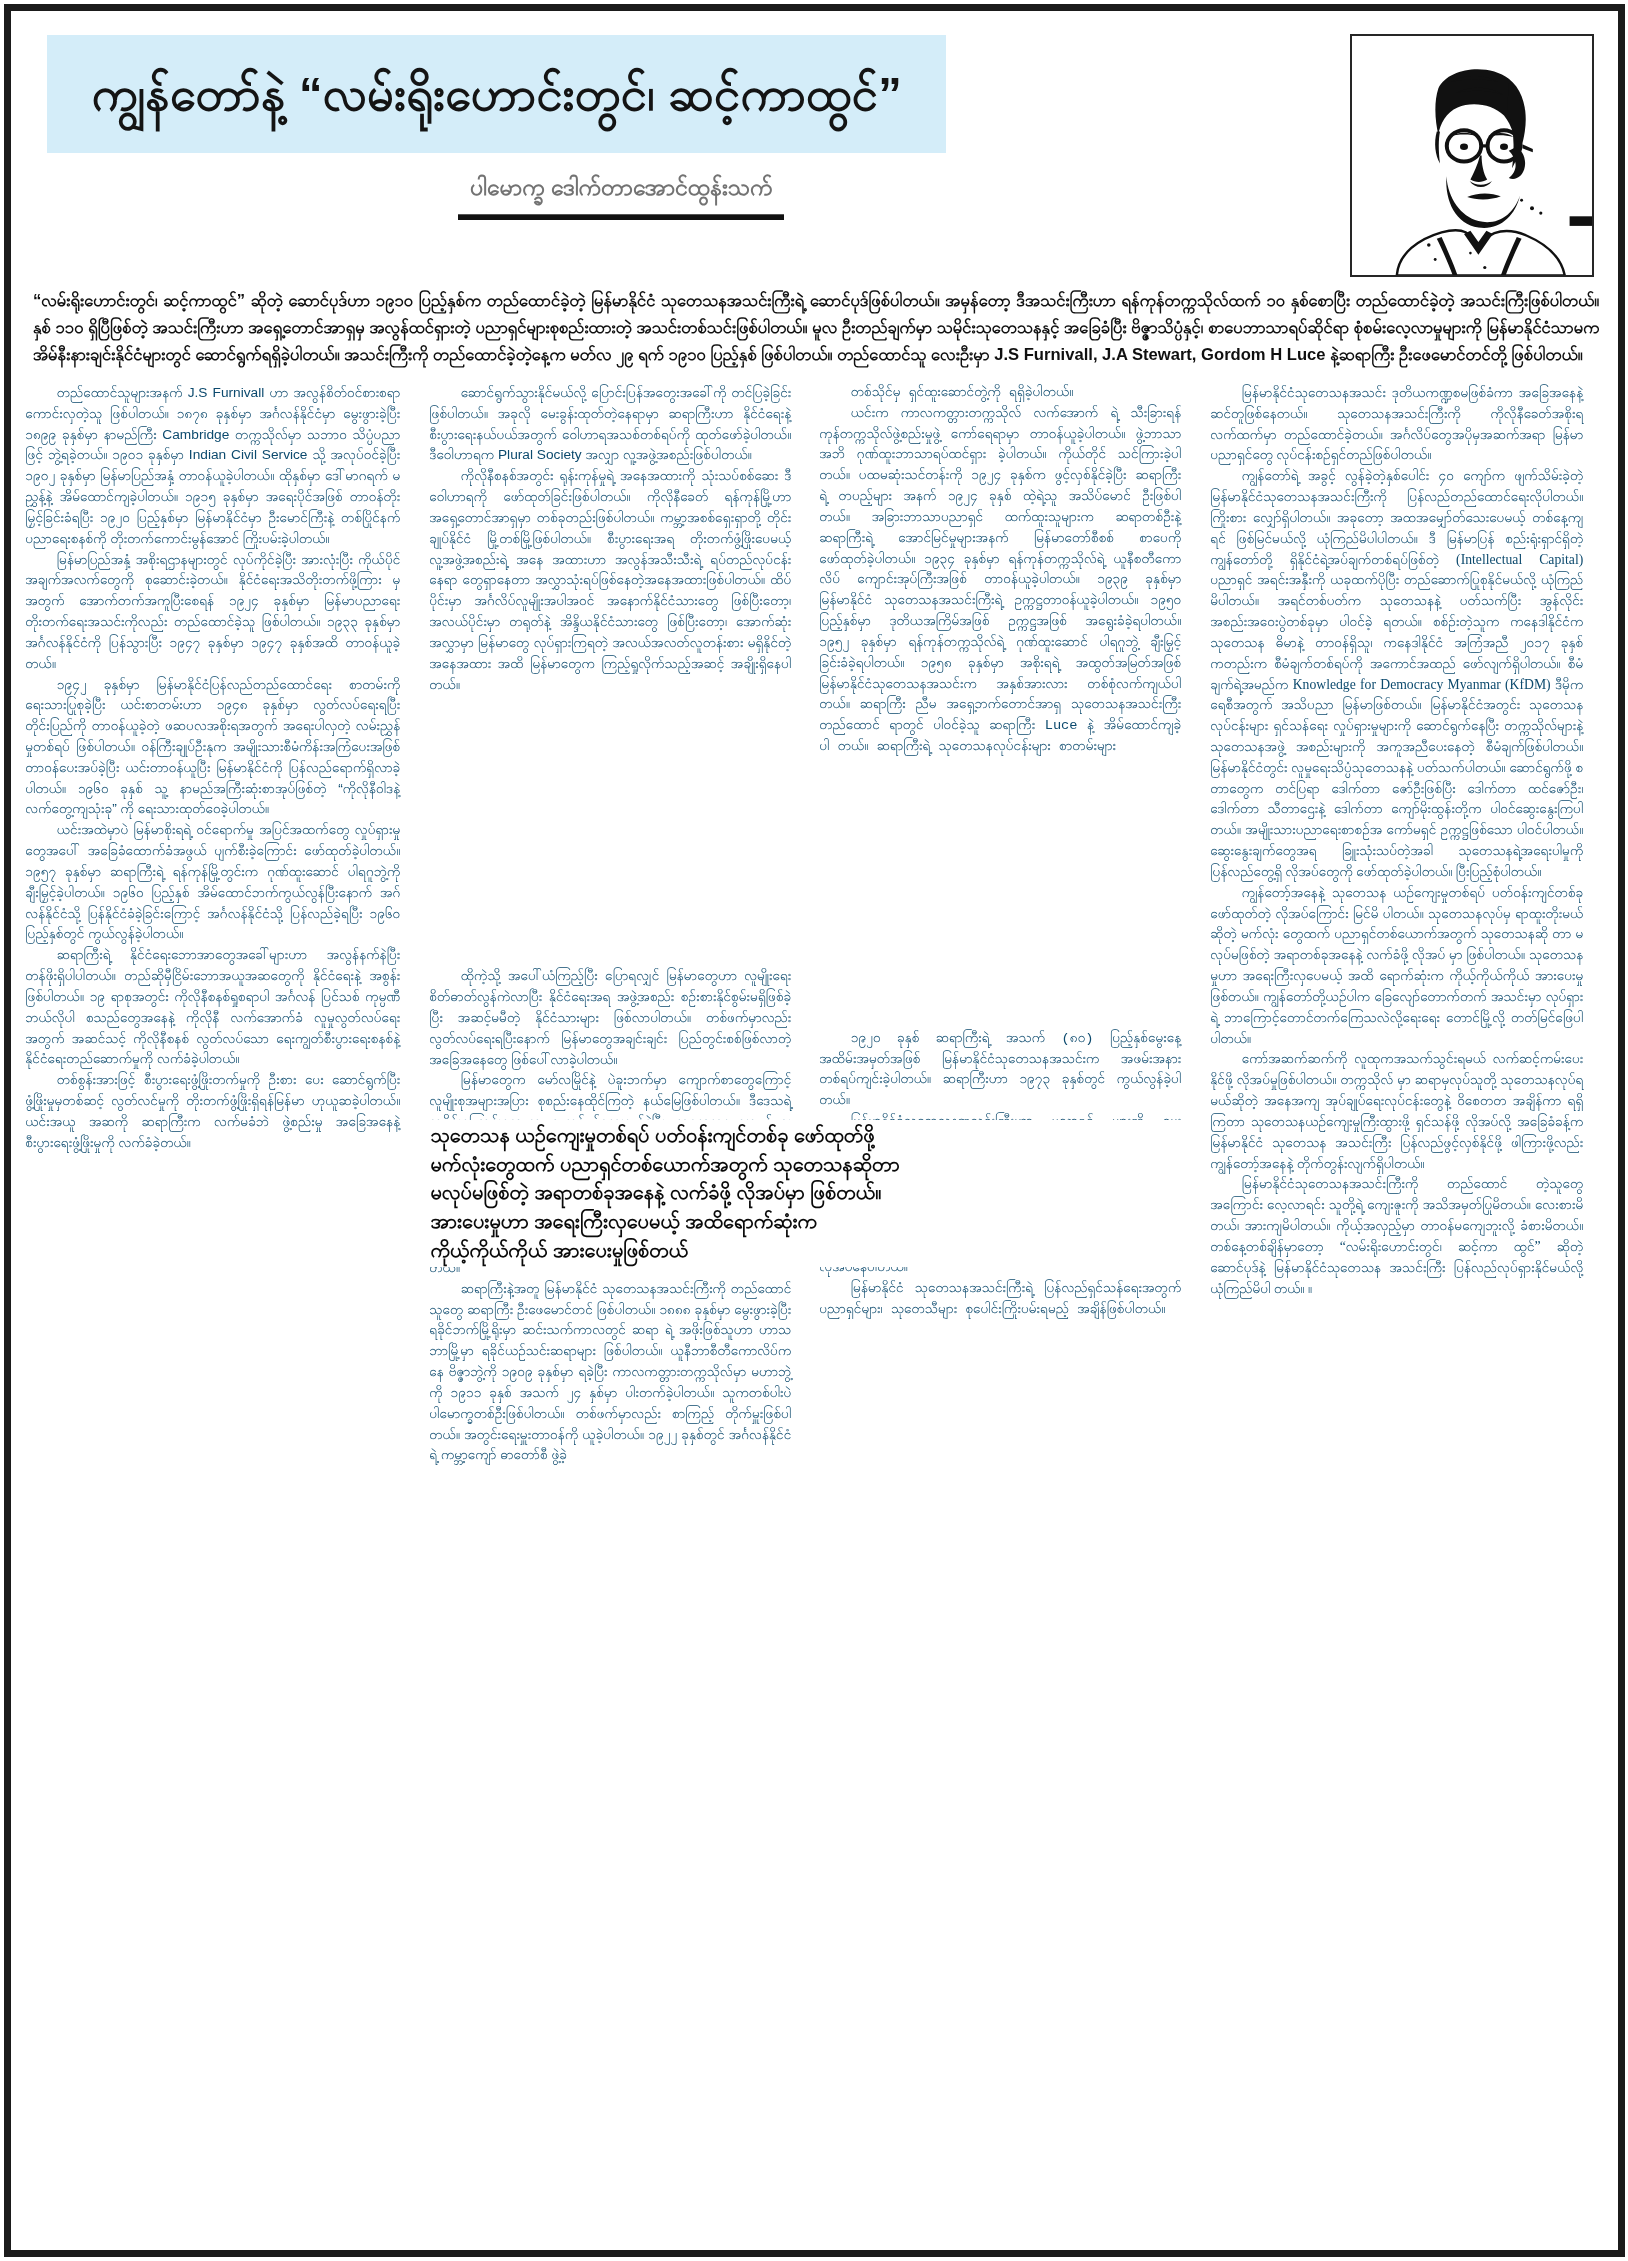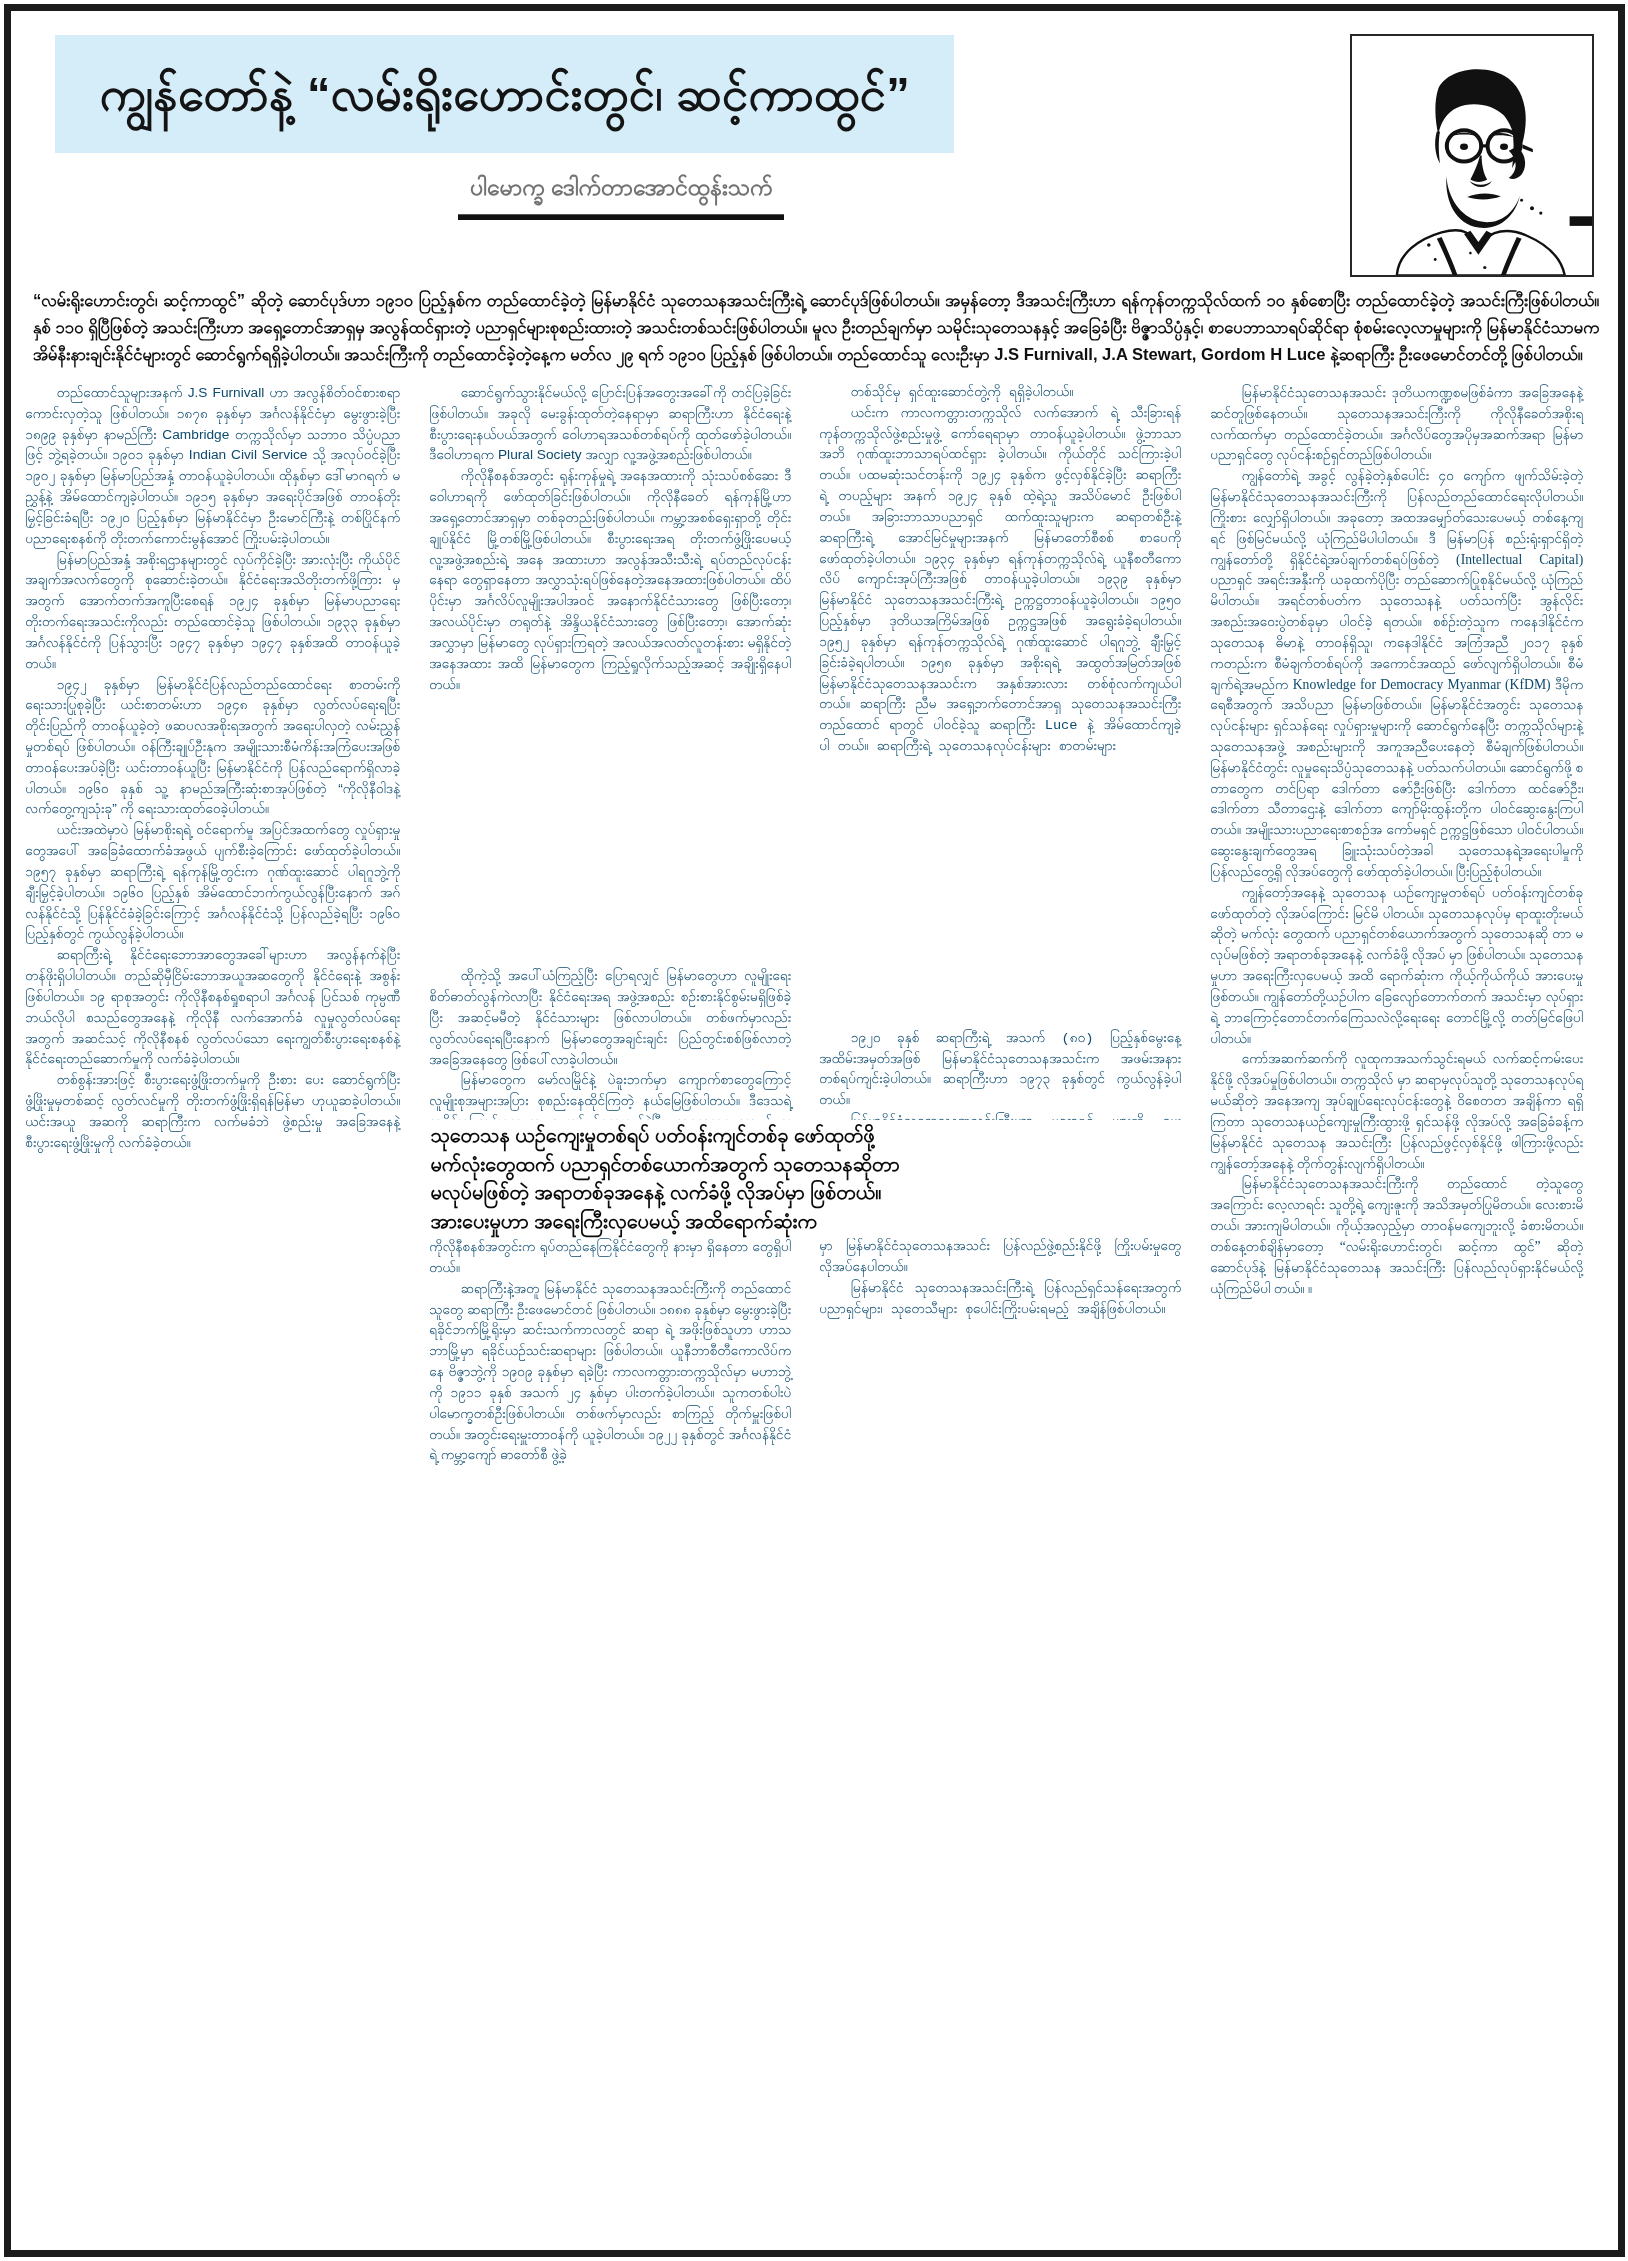--- a/index.html
+++ b/index.html
@@ -41,21 +41,21 @@
   }
 
   
   .masthead {
     position: relative;
     height: 261px;
   }
 
   .title-banner {
     position: absolute;
-    left: 30px;
+    left: 22px;
     top: 12px;
     width: 899px;
     height: 118px;
     background: #d4edf9;
     display: flex;
     align-items: center;
     justify-content: center;
     box-sizing: border-box;
     padding: 0 11px;
   }
@@ -281,20 +281,21 @@
 
         <div class="col col-2">
           <p>ဆောင်ရွက်သွားနိုင်မယ်လို့ ပြောင်းပြန်အတွေးအခေါ်ကို တင်ပြခဲ့ခြင်းဖြစ်ပါတယ်။ အခုလို မေးခွန်းထုတ်တဲ့နေရာမှာ ဆရာကြီးဟာ နိုင်ငံရေးနဲ့ စီးပွားရေးနယ်ပယ်အတွက် ဝေါဟာရအသစ်တစ်ရပ်ကို ထုတ်ဖော်ခဲ့ပါတယ်။ ဒီဝေါဟာရက Plural Society အလျှာ လူ့အဖွဲ့အစည်းဖြစ်ပါတယ်။</p>
           <p>ကိုလိုနီစနစ်အတွင်း ရုန်းကုန်မှုရဲ့ အနေအထားကို သုံးသပ်စစ်ဆေး ဒီဝေါဟာရကို ဖော်ထုတ်ခြင်းဖြစ်ပါတယ်။ ကိုလိုနီခေတ် ရန်ကုန်မြို့ဟာ အရှေ့တောင်အာရှမှာ တစ်ခုတည်းဖြစ်ပါတယ်။ ကမ္ဘာ့အစစ်ရှေးရှာတို့ တိုင်းချုပ်နိုင်ငံ မြို့တစ်မြို့ဖြစ်ပါတယ်။ စီးပွားရေးအရ တိုးတက်ဖွံ့ဖြိုးပေမယ့် လူ့အဖွဲ့အစည်းရဲ့ အနေ အထားဟာ အလွန်အသီးသီးရဲ့ ရပ်တည်လုပ်ငန်းနေရာ တွေရှာနေတာ အလွှာသုံးရပ်ဖြစ်နေတဲ့အနေအထားဖြစ်ပါတယ်။ ထိပ်ပိုင်းမှာ အင်္ဂလိပ်လူမျိုးအပါအဝင် အနောက်နိုင်ငံသားတွေ ဖြစ်ပြီးတော့၊ အလယ်ပိုင်းမှာ တရုတ်နဲ့ အိန္ဒိယနိုင်ငံသားတွေ ဖြစ်ပြီးတော့၊ အောက်ဆုံးအလွှာမှာ မြန်မာတွေ လုပ်ရှားကြရတဲ့ အလယ်အလတ်လူတန်းစား မရှိနိုင်တဲ့ အနေအထား အထိ မြန်မာတွေက ကြည့်ရှုလိုက်သည့်အဆင့် အချိုးရှိနေပါတယ်။</p>
 
           <div class="pullquote" style="position:absolute; left:14px; top:722px; width:776px; z-index:5; background:#ffffff;">
             <div class="pq-line">သုတေသန ယဉ်ကျေးမှုတစ်ရပ် ပတ်ဝန်းကျင်တစ်ခု ဖော်ထုတ်ဖို့</div>
             <div class="pq-line">မက်လုံးတွေထက် ပညာရှင်တစ်ယောက်အတွက် သုတေသနဆိုတာ</div>
             <div class="pq-line">မလုပ်မဖြစ်တဲ့ အရာတစ်ခုအနေနဲ့ လက်ခံဖို့ လိုအပ်မှာ ဖြစ်တယ်။</div>
             <div class="pq-line">အားပေးမှုဟာ      အရေးကြီးလှပေမယ့်      အထိရောက်ဆုံးက</div>
+            <div class="pq-line last">ကိုယ့်ကိုယ်ကိုယ် အားပေးမှုဖြစ်တယ်</div>
           </div>
 
           <div style="height:271px;"></div>
 
           <p>ထိုကဲ့သို့ အပေါ်ယံကြည့်ပြီး ပြောရလျှင် မြန်မာတွေဟာ လူမျိုးရေးစိတ်ဓာတ်လွန်ကဲလာပြီး နိုင်ငံရေးအရ အဖွဲ့အစည်း စဉ်းစားနိုင်စွမ်းမရှိဖြစ်ခဲ့ပြီး အဆင့်မမီတဲ့ နိုင်ငံသားများ ဖြစ်လာပါတယ်။ တစ်ဖက်မှာလည်း လွတ်လပ်ရေးရပြီးနောက် မြန်မာတွေအချင်းချင်း ပြည်တွင်းစစ်ဖြစ်လာတဲ့ အခြေအနေတွေ ဖြစ်ပေါ်လာခဲ့ပါတယ်။</p>
           <p>မြန်မာတွေက မော်လမြိုင်နဲ့ ပဲခူးဘက်မှာ ကျောက်စာတွေကြောင့် လူမျိုးစုအများအပြား စုစည်းနေထိုင်ကြတဲ့ နယ်မြေဖြစ်ပါတယ်။ ဒီဒေသရဲ့ သမိုင်းကြောင်းတွေဟာ အလွန်ရှုပ်ထွေးနက်နဲပြီး သုတေသနပညာရှင်များအတွက် အလွန်စိတ်ဝင်စားဖွယ်ရာ ကောင်းပါတယ်။</p>
           <p>တစ်ချိန်တည်းမှာပဲ ဒီဒေသဟာ သုံးလွှာလှာ ဟာသမိုင်းတွင်ခဲ့ပါတယ်။ စီးပွားရေးနယ်ပယ်မှာလည်း ပေါင်းသင်းဆက်ဆံကြပြီး ယခုနေရာသူ့ရေးရာနဲ့ ရပ်တည်နေတာဖြစ်ပါတယ်။ ကိုယ့်အဖွဲ့အစည်းနဲ့ကိုယ် သီးခြား ရပ်တည်နေတာတွေရယ်၊ အခြားလူမျိုးရေးအရ အဖွဲ့အစည်းရဲ့ မြန်မာနိုင်ငံသာမက ကိုလိုနီစနစ်အတွင်းက ရုပ်တည်နေကြနိုင်ငံတွေကို နားမှာ ရှိနေတာ တွေရှိပါတယ်။</p>
           <p>ဆရာကြီးနဲ့အတူ မြန်မာနိုင်ငံ သုတေသနအသင်းကြီးကို တည်ထောင်သူတွေ ဆရာကြီး ဦးဖေမောင်တင် ဖြစ်ပါတယ်။ ၁၈၈၈ ခုနှစ်မှာ မွေးဖွားခဲ့ပြီး ရခိုင်ဘက်မြို့ရိုးမှာ ဆင်းသက်ကာလတွင် ဆရာ ရဲ့ အဖိုးဖြစ်သူဟာ ဟာသဘာမြို့မှာ ရခိုင်ယဉ်သင်းဆရာများ ဖြစ်ပါတယ်။ ယူနီဘာစီတီကောလိပ်ကနေ ဗိဇ္ဇာဘွဲ့ကို ၁၉၀၉ ခုနှစ်မှာ ရခဲ့ပြီး ကာလကတ္တားတက္ကသိုလ်မှာ မဟာဘွဲ့ကို ၁၉၁၁ ခုနှစ် အသက် ၂၄ နှစ်မှာ ပါးတက်ခဲ့ပါတယ်။ သူကတစ်ပါးပဲ ပါမောက္ခတစ်ဦးဖြစ်ပါတယ်။ တစ်ဖက်မှာလည်း စာကြည့် တိုက်မှူးဖြစ်ပါတယ်။ အတွင်းရေးမှူးတာဝန်ကို ယူခဲ့ပါတယ်။ ၁၉၂၂ ခုနှစ်တွင် အင်္ဂလန်နိုင်ငံရဲ့ ကမ္ဘာ့ကျော် ဓာတော်စီ ဖွဲ့ခဲ့</p>
         </div>
 

